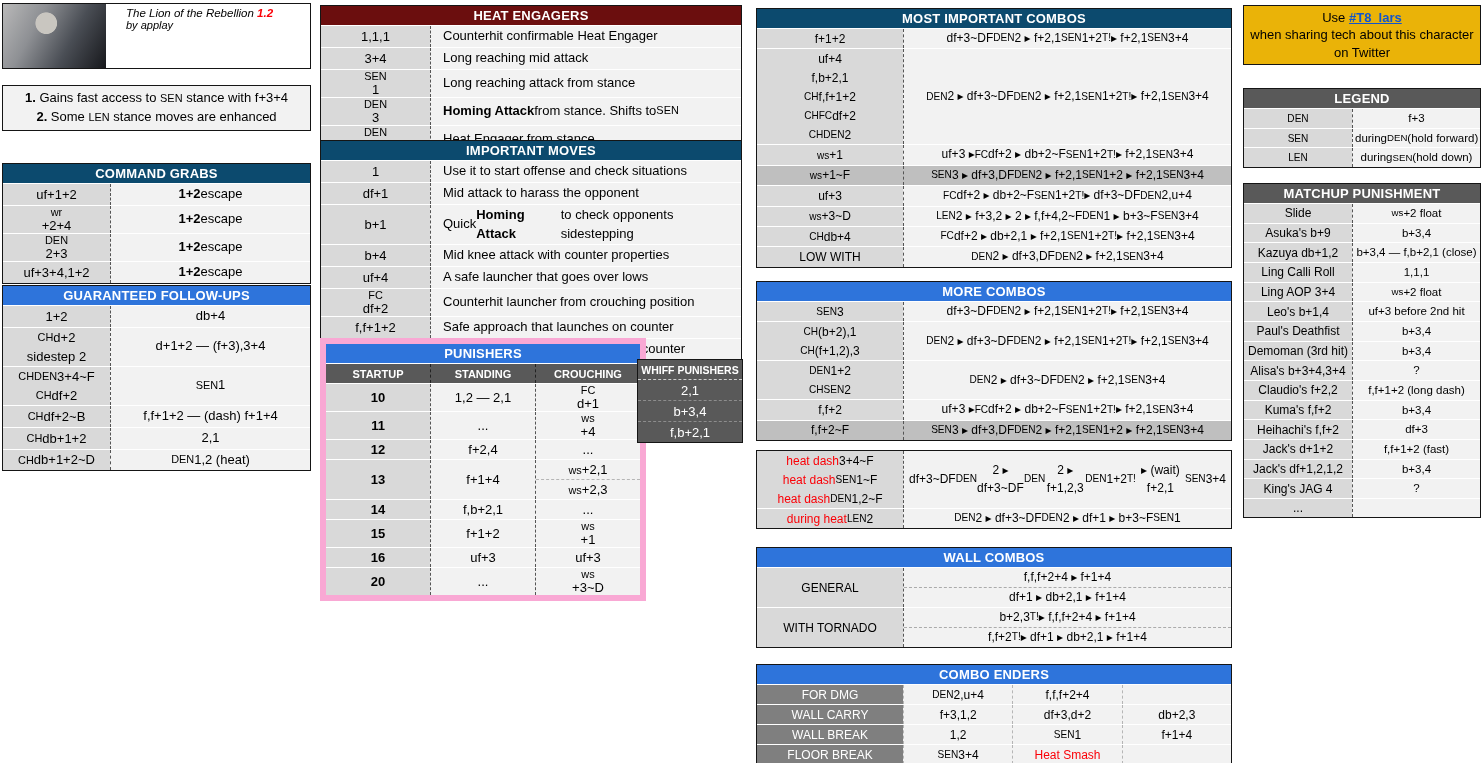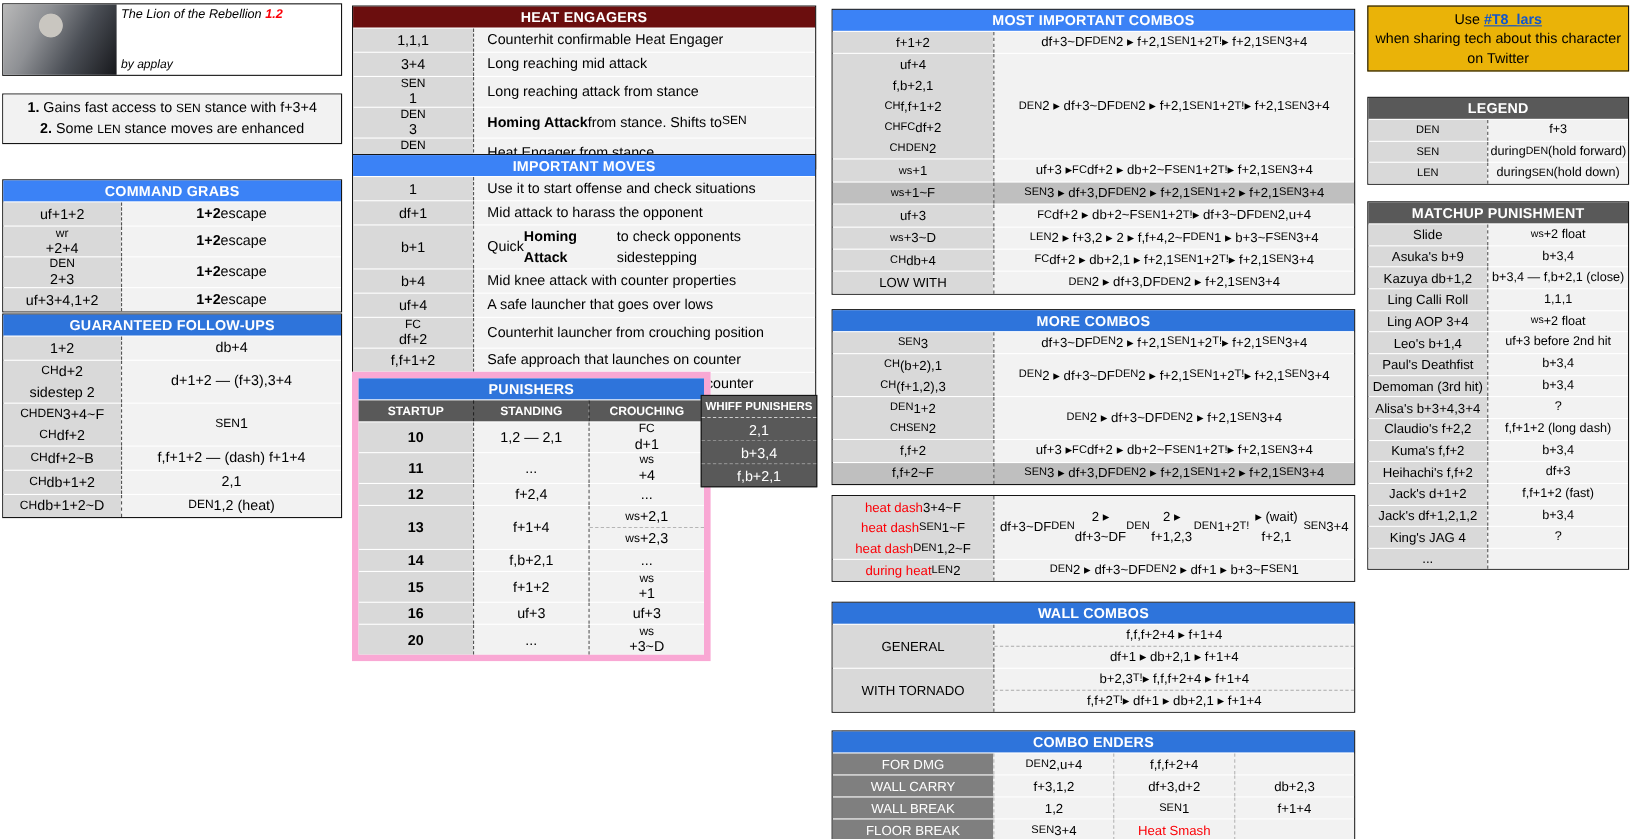--- a/index.html
+++ b/index.html
@@ -2,21 +2,21 @@
 <html><head>
 <meta charset="utf-8">
 <style>
   html,body{margin:0;padding:0}
   body{width:1483px;height:763px;position:relative;overflow:hidden;background:#fff;
        font-family:"Liberation Sans",sans-serif;font-size:13px;color:#000;}
   .col{position:absolute;top:0;bottom:0}
   .tbl{position:absolute;left:0;right:0;border:1px solid #151515;background:#fff}
   .hdr{min-height:19px;display:flex;align-items:center;justify-content:center;
        font-weight:bold;color:#fff;letter-spacing:.2px}
-  .orange{background:#3b82f6}.blue{background:#2E74DB}.maroon{background:#6B0E0E}.gray{background:#595959}
+  .orange{background:#0c4a6e}.blue{background:#2E74DB}.maroon{background:#6B0E0E}.gray{background:#595959}
   .row{display:flex;margin-top:1px;min-height:19px}
   .tbl>:first-child{margin-top:0}
   .lab{background:#D9D9D9;display:flex;align-items:center;justify-content:center;
        text-align:center;flex-direction:column;padding:0 2px}
   .val{flex:1;background:#F2F2F2;border-left:1px dashed #555;display:flex;align-items:center;
        justify-content:center;text-align:center;padding:1px 5px;line-height:1.45}
   .lab>div{min-height:19px;display:flex;align-items:center;justify-content:center;width:100%}
   .desc{justify-content:flex-start;text-align:left;padding-left:12px}
   .t-left .lab{flex:0 0 103px}
   .t-mid .lab{flex:0 0 105px}
@@ -52,21 +52,21 @@
   
   .t-right{font-size:12px}
   .t-right .lab{flex:0 0 104px}
   .t-right .val{font-size:11.5px;white-space:nowrap;padding:1px 2px}
   .t-right .row{min-height:18px}
   
   .card{position:absolute;left:0;right:0;top:3px;height:64px;border:1px solid #151515;display:flex;background:#fff}
   .portrait{flex:0 0 103px;background:
      radial-gradient(circle at 42% 30%, #c9c6c0 0 14%, transparent 15%),
      linear-gradient(118deg,#b9b9b9 0%,#8e9094 32%,#4a4e55 64%,#17181c 100%)}
-  .card-info{flex:1;padding:3px 4px;display:flex;flex-direction:column;justify-content:space-between}
+  .card-info{flex:1;padding:3px 20px;display:flex;flex-direction:column;}
   .tagline{font-style:italic;font-size:11.5px}
   .charname{font-weight:bold;font-style:italic;font-size:17px;letter-spacing:.3px}
   .author{font-style:italic;font-size:11px}
   
   .hs-body{background:#F2F2F2;text-align:center;padding:3px 2px;line-height:1.45;margin-top:1px}
   .twitter{position:absolute;left:0;right:0;top:5px;height:58px;border:1px solid #151515;
        background:#eab308;display:flex;align-items:center;justify-content:center;text-align:center;line-height:1.35}
   a.hash{color:#1155CC;font-weight:bold;text-decoration:underline}
   .red{color:#FB0007}
   .bold{font-weight:bold}

